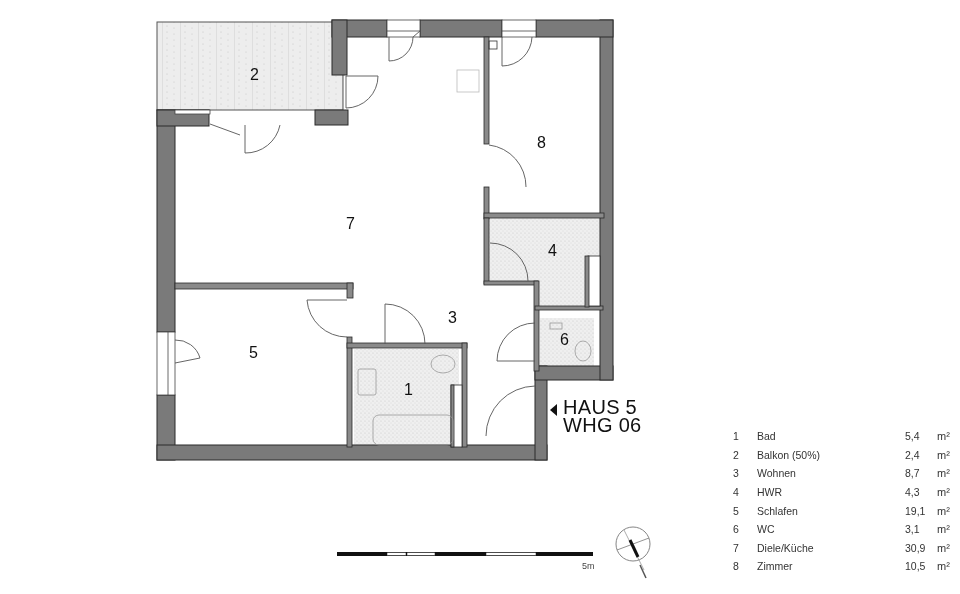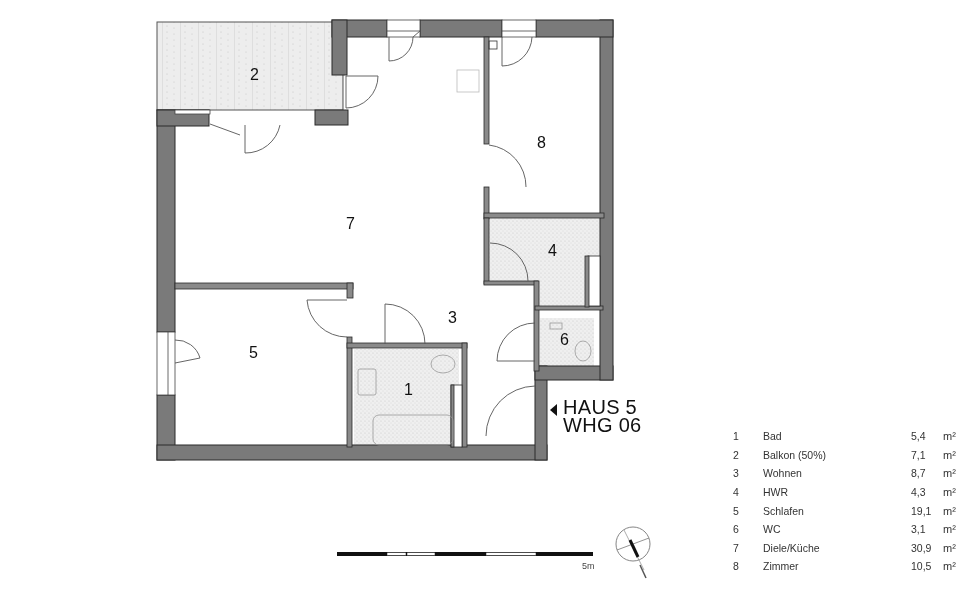--- a/index.html
+++ b/index.html
@@ -3,21 +3,21 @@
 <meta charset="utf-8">
 <style>
   html, body { margin:0; padding:0; background:#ffffff; }
   body { width:960px; height:594px; position:relative; overflow:hidden; font-family:"Liberation Sans", sans-serif; }
   #plan { position:absolute; left:0; top:0; }
   .room-label { font-family:"Liberation Sans", sans-serif; font-size:16px; fill:#111; }
   .haus { position:absolute; left:563px; top:398px; font-size:20px; line-height:18px; color:#111; letter-spacing:0.3px; }
   .legend { position:absolute; left:733px; top:427px; font-size:10.5px; color:#333; }
   .legend .row { display:flex; height:18.6px; align-items:center; }
   .legend .num { width:24px; }
-  .legend .name { width:132px;margin-left:6px; }
+  .legend .name { width:132px; }
   .legend .area { width:32px;padding-left:16px; }
   .legend .unit { width:20px; font-size:11px; }
   .scale-label { position:absolute; left:582px; top:561px; font-size:9px; color:#444; }
 </style>
 </head>
 <body>
 
 <svg id="plan" width="960" height="594" viewBox="0 0 960 594">
   <defs>
     <pattern id="tile" width="4" height="4" patternUnits="userSpaceOnUse">
@@ -190,21 +190,21 @@
 <div class="legend">
   <div class="row">
     <span class="num">1</span>
     <span class="name">Bad</span>
     <span class="area">5,4</span>
     <span class="unit">m²</span>
   </div>
   <div class="row">
     <span class="num">2</span>
     <span class="name">Balkon (50%)</span>
-    <span class="area">7,1</span>
+    <span class="area">2,4</span>
     <span class="unit">m²</span>
   </div>
   <div class="row">
     <span class="num">3</span>
     <span class="name">Wohnen</span>
     <span class="area">8,7</span>
     <span class="unit">m²</span>
   </div>
   <div class="row">
     <span class="num">4</span>

